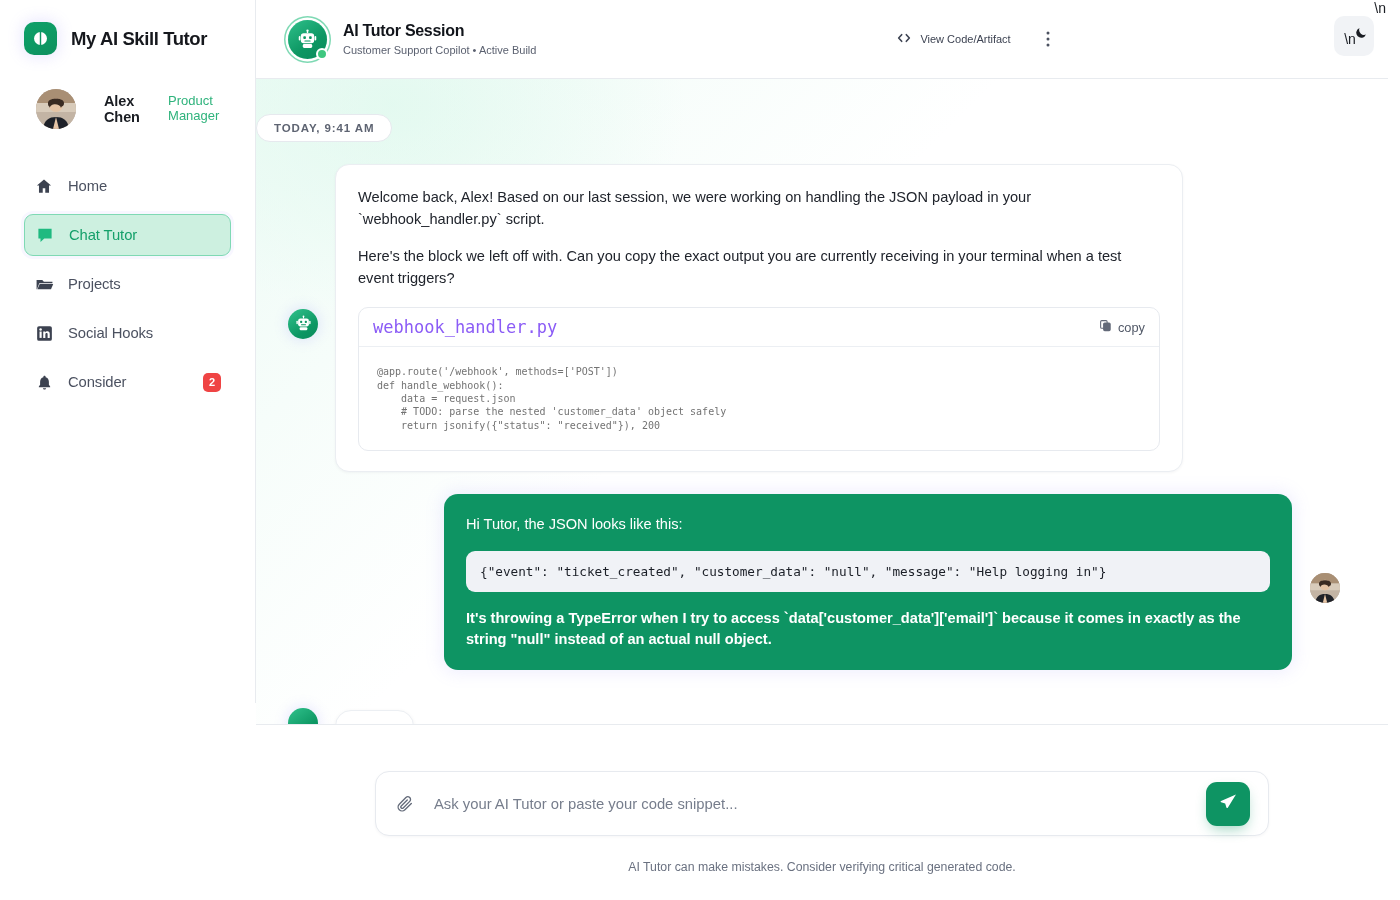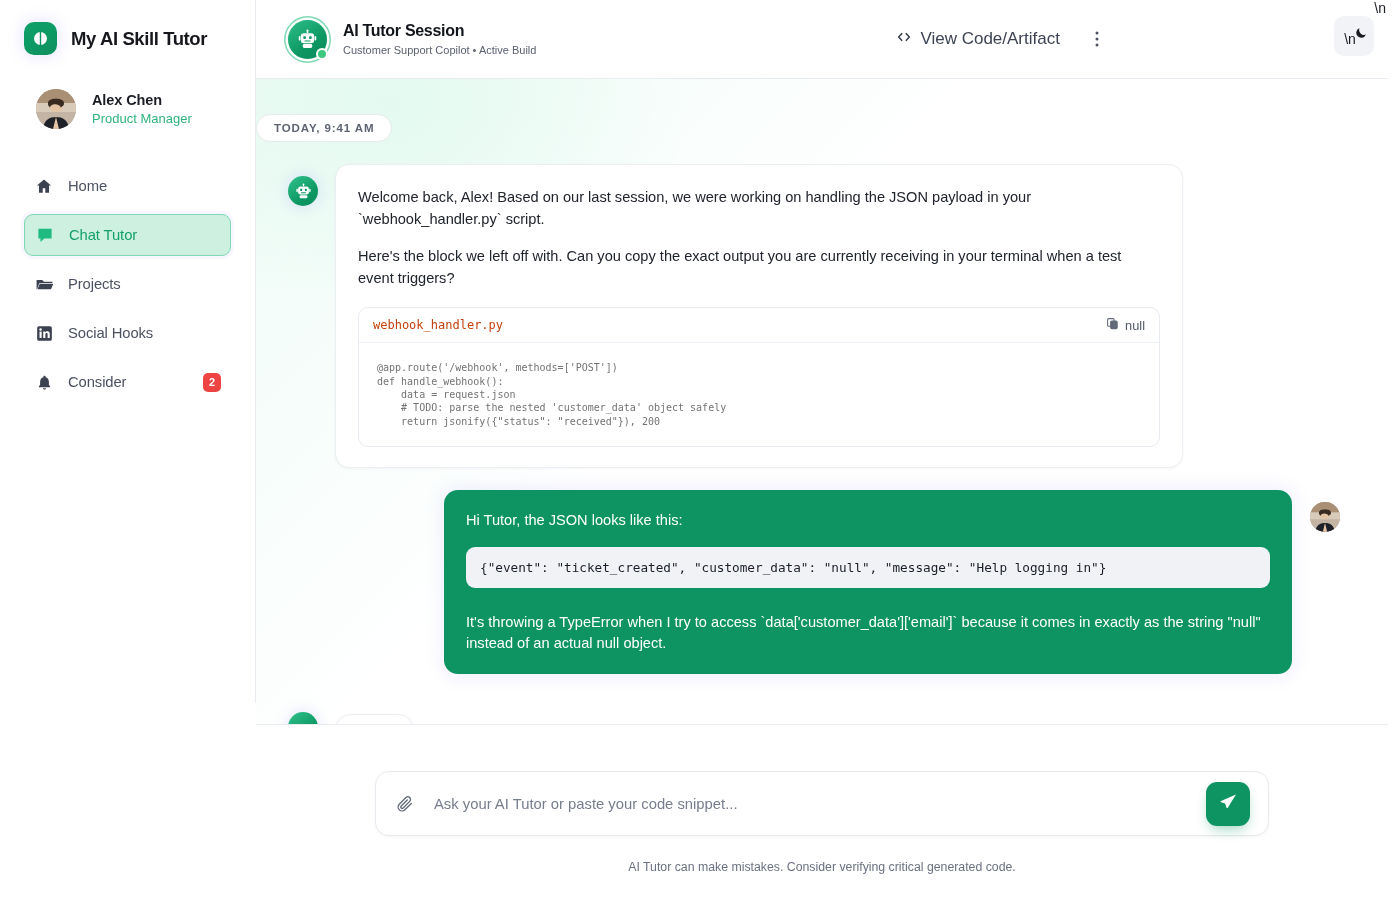--- a/index.html
+++ b/index.html
@@ -63,21 +63,21 @@
     padding: 34px 0 0 36px;
   }
   .avatar-lg {
     width: 40px; height: 40px;
     border-radius: 50%;
     overflow: hidden;
     flex: 0 0 40px;
     position: relative;
     background: #b9ada2;
   }
-  .profile-meta { display: flex; flex-direction: column; gap: 3px; }
+  .profile-meta { display: flex; flex-direction: row; gap: 3px; margin-left: 12px; }
   .profile-name {
     font-size: 14.5px;
     font-weight: 700;
     color: #1a1d23;
     letter-spacing: -0.1px;
   }
   .profile-role {
     font-size: 13px;
     color: #2fb37c;
     font-weight: 400;
@@ -188,21 +188,21 @@
   .topbar-actions {
     display: flex;
     align-items: center;
     gap: 0;
     margin-left: 360px;
   }
   .view-code {
     display: flex;
     align-items: center;
     gap: 8px;
-    font-size: 17px;
+    font-size: 11px;
     color: #3d4352;
     cursor: pointer;
     white-space: nowrap;
   }
   .kebab {
     margin-left: 26px;
     width: 22px; height: 22px;
     display: flex; align-items: center; justify-content: center;
     cursor: pointer;
     color: #4b5160;
@@ -266,21 +266,21 @@
     font-size: 11.5px;
     font-weight: 700;
     letter-spacing: 0.9px;
     color: #5e6472;
   }
 
   .msg-row {
     display: flex;
     padding: 0 48px 0 32px;
     margin-top: 22px;
-    align-items: flex-start;
+    align-items: center;
   }
   .msg-row.user { justify-content: flex-end; }
 
   .bot-avatar {
     width: 30px; height: 30px;
     border-radius: 50%;
     background: linear-gradient(145deg,#31c28d 0%, #0d9763 65%, #0b8a5b 100%);
     display: flex; align-items: center; justify-content: center;
     flex: 0 0 30px;
     margin-top: 12px;
@@ -322,22 +322,22 @@
   }
   .code-head {
     display: flex;
     align-items: center;
     justify-content: space-between;
     padding: 9px 14px;
     border-bottom: 1px solid #eceff3;
   }
   .code-file {
     font-family: "DejaVu Sans Mono", monospace;
-    font-size: 12px;
-    color: #c2410c;
+    font-size: 17px;
+    color: #8b5cf6;
   }
   .copy-btn {
     display: flex; align-items: center; gap: 6px;
     font-size: 12.8px;
     color: #525968;
     cursor: pointer;
   }
   .code-body {
     padding: 18px 18px 18px 18px;
     font-family: "DejaVu Sans Mono", monospace;
@@ -365,21 +365,21 @@
     margin-top: 16px;
     background: #f0f2f6;
     border-radius: 9px;
     padding: 13px 14px;
     font-family: "DejaVu Sans Mono", monospace;
     font-size: 12.7px;
     color: #1b1f27;
     white-space: pre;
     overflow-x: auto;
   }
-  .user-p.second { margin-top: 24px; }
+  .user-p.second { margin-top: 16px; font-weight: bold; }
 
   .typing-row {
     display: flex;
     align-items: flex-start;
     padding: 0 0 0 32px;
     margin-top: 38px;
   }
   .typing-bubble {
     margin-left: 17px;
     background: #ffffff;
@@ -619,21 +619,21 @@
           <div class="codeblock">
             <div class="code-head">
               <span class="code-file">webhook_handler.py</span>
               <span class="copy-btn">
                 <span>
                   <svg width="13" height="13" viewBox="0 0 24 24" fill="none" stroke="#636a79" stroke-width="2" aria-hidden="true">
                     <rect x="3" y="3" width="12" height="14" rx="2"></rect>
                     <rect x="8.6" y="7.4" width="12" height="14" rx="2" fill="#636a79" stroke="#636a79"></rect>
                   </svg>
                 </span>
-                <span>null</span>
+                <span>copy</span>
               </span>
             </div>
             <pre class="code-body">@app.route('/webhook', methods=['POST'])
 def handle_webhook():
     data = request.json
     # TODO: parse the nested 'customer_data' object safely
     return jsonify({"status": "received"}), 200</pre>
           </div>
         </div>
       </div>

